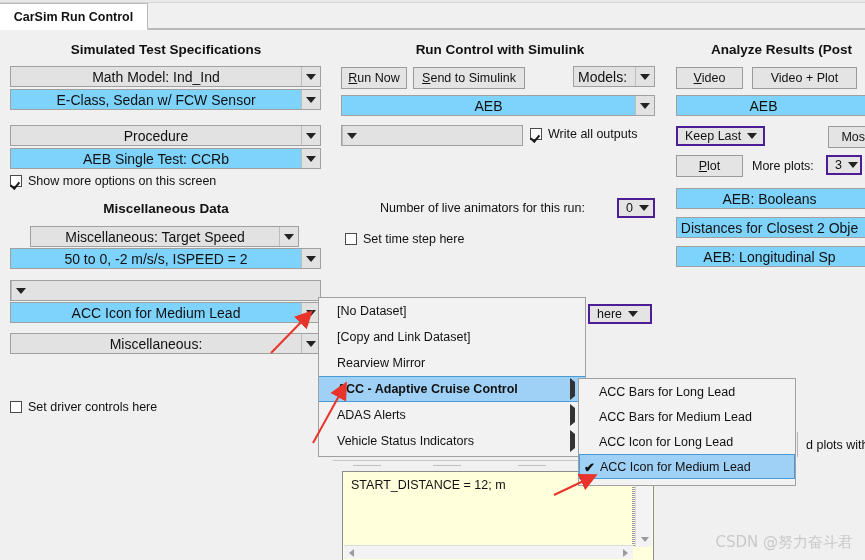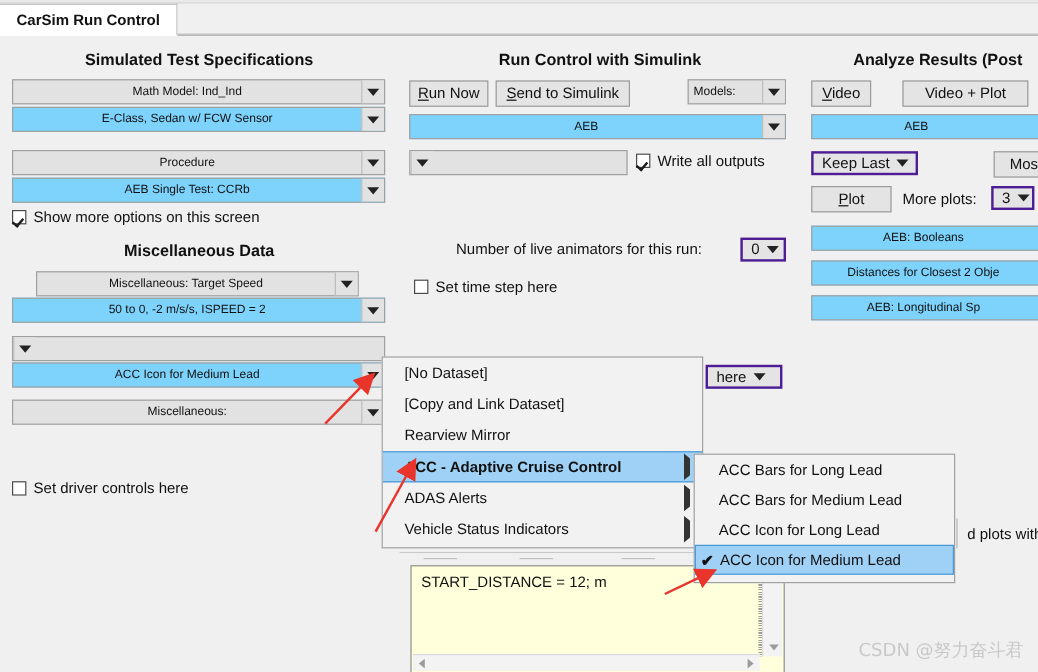--- a/index.html
+++ b/index.html
@@ -51,21 +51,21 @@
     position: absolute;
     height: 21px;
     border: 1px solid #a0a0a0;
     background: #e2e2e2;
     display: flex;
     align-items: stretch;
   }
   .combo .combo-label {
     flex: 1 1 auto;
     display: flex; align-items: center; justify-content: center;
-    font-size: 10px;
+    font-size: 14px;
     white-space: nowrap; overflow: hidden;
   }
   .combo .combo-label.lefty { justify-content: flex-start; padding-left: 4px; }
   .combo.sel { background: #7dd3fc; }
   .combo .arrow-box {
     width: 19px;
     border-left: 1px solid #bdbdbd;
     background: #e2e2e2;
     display: flex; align-items: center; justify-content: center;
     flex: 0 0 19px;
@@ -391,21 +391,21 @@
 
 <div class="minicombo" style="left:588px; top:304px; width:64px; z-index:5;">
   <span class="mc-val">here</span>
   <span class="mc-arrow">
       <span class="tri-down"></span>
     </span>
 </div>
 
 <div class="plaintext" style="left:711px; top:42px; font-weight:bold; font-size:13.5px;">Analyze Results (Post</div>
 
-<div class="btn" style="left:676px; top:67px; width:50px;">
+<div class="btn" style="left:676px; top:67px; width:67px;">
   <span><span class="mn">V</span><span>ideo</span></span>
 </div>
 
 <div class="btn" style="left:752px; top:67px; width:105px;">
   <span>Video + Plot</span>
 </div>
 
 <div class="combo sel" style="left:676px; top:95px; width:205px;">
   <div class="combo-label cliplabel" style="padding-right:30px;">AEB</div>
 </div>

